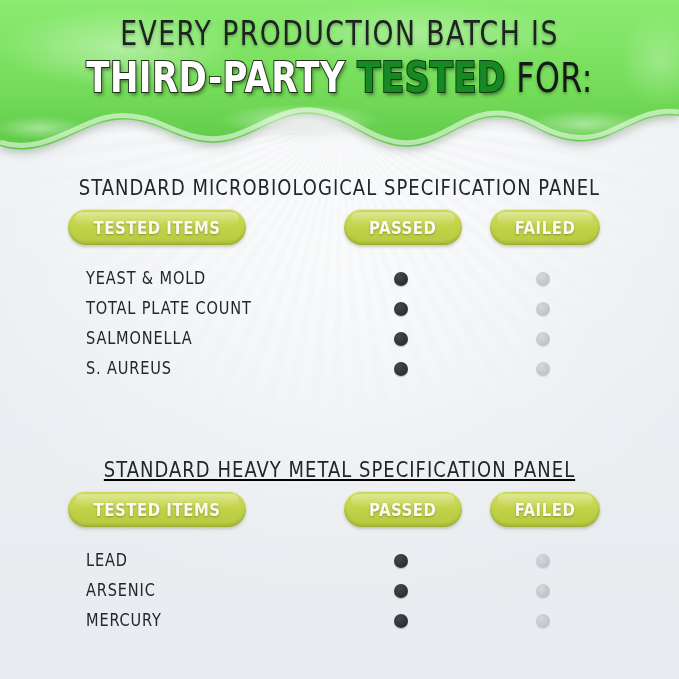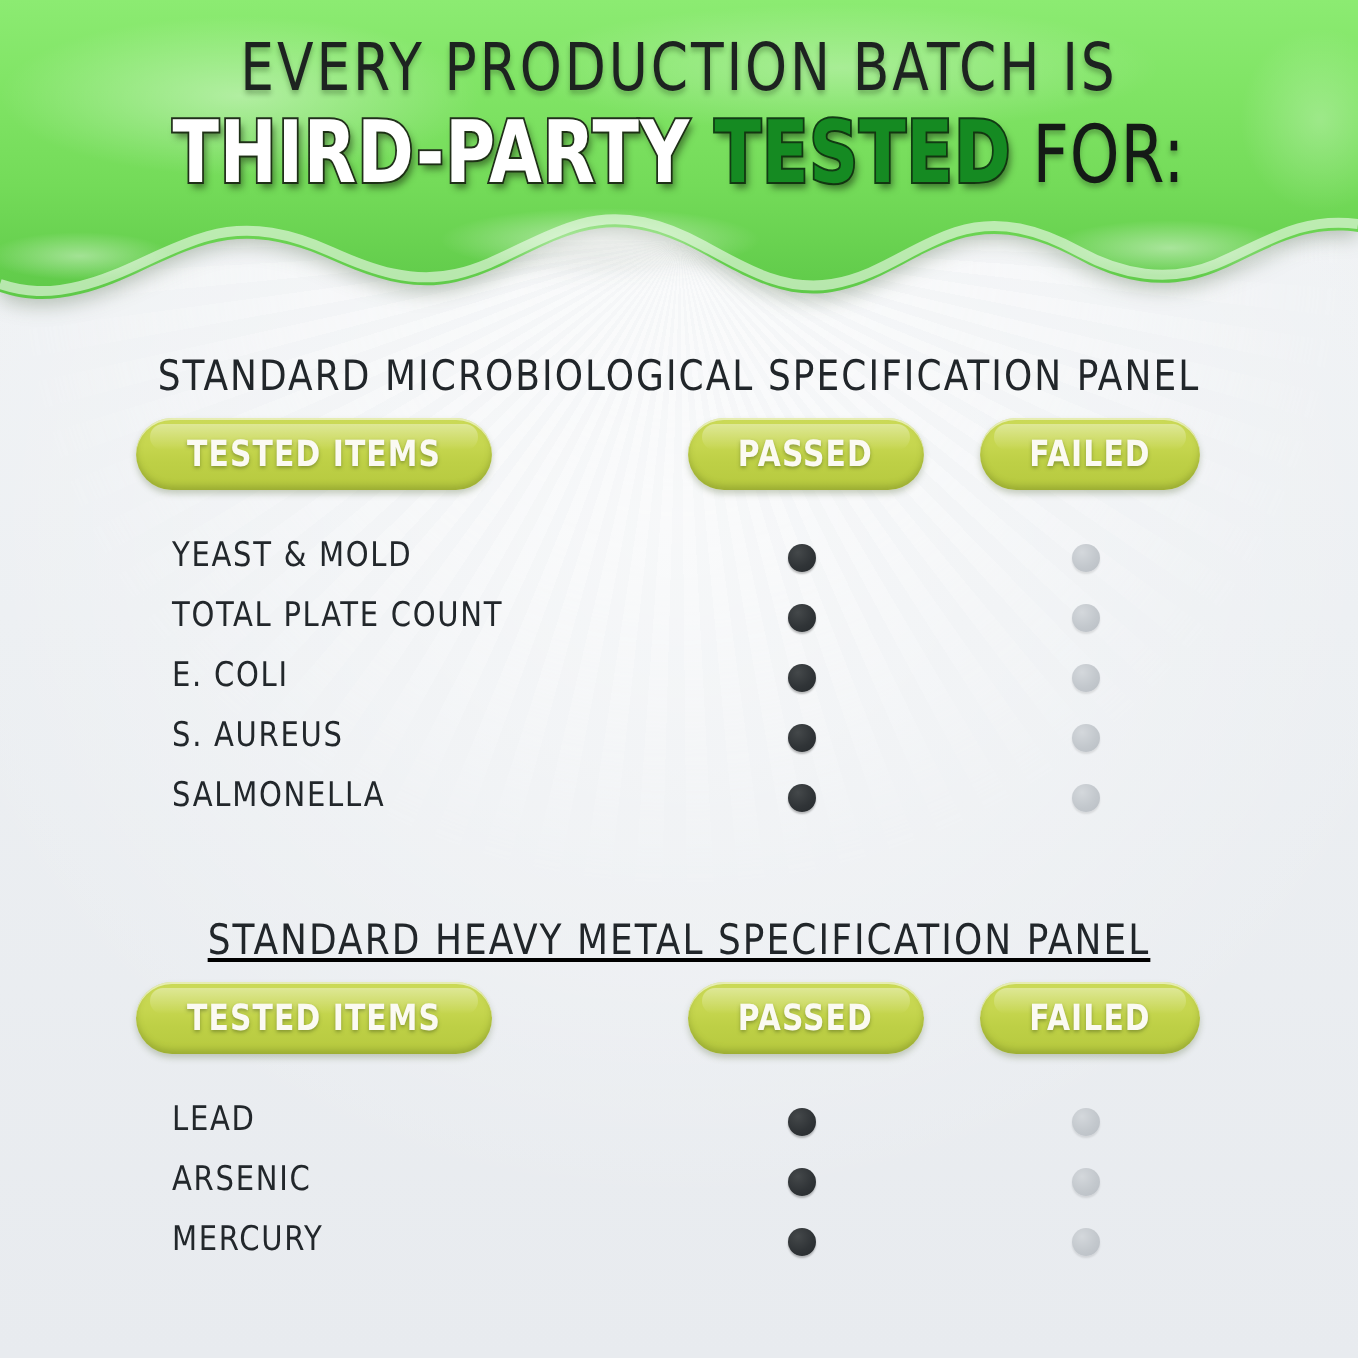--- a/index.html
+++ b/index.html
@@ -293,31 +293,26 @@
         <span class="row-label">YEAST &amp; MOLD</span>
         <span class="dot pass"></span>
         <span class="dot fail"></span>
       </div>
       <div class="row">
         <span class="row-label">TOTAL PLATE COUNT</span>
         <span class="dot pass"></span>
         <span class="dot fail"></span>
       </div>
       <div class="row">
-        <span class="row-label">E. COLI</span>
+        <span class="row-label">SALMONELLA</span>
         <span class="dot pass"></span>
         <span class="dot fail"></span>
       </div>
       <div class="row">
         <span class="row-label">S. AUREUS</span>
-        <span class="dot pass"></span>
-        <span class="dot fail"></span>
-      </div>
-      <div class="row">
-        <span class="row-label">SALMONELLA</span>
         <span class="dot pass"></span>
         <span class="dot fail"></span>
       </div>
     </div>
   </div>
 
   <div class="panel" id="panel-metal">
     <div class="panel-title">STANDARD HEAVY METAL SPECIFICATION PANEL</div>
 
     <div class="pill-row">

